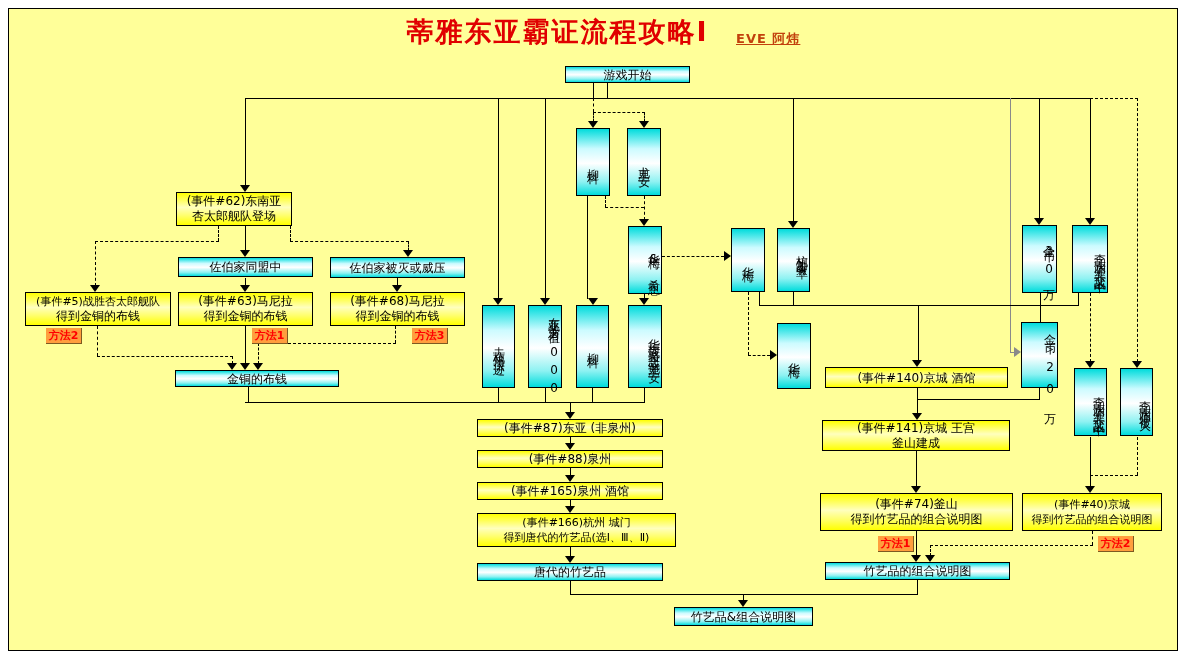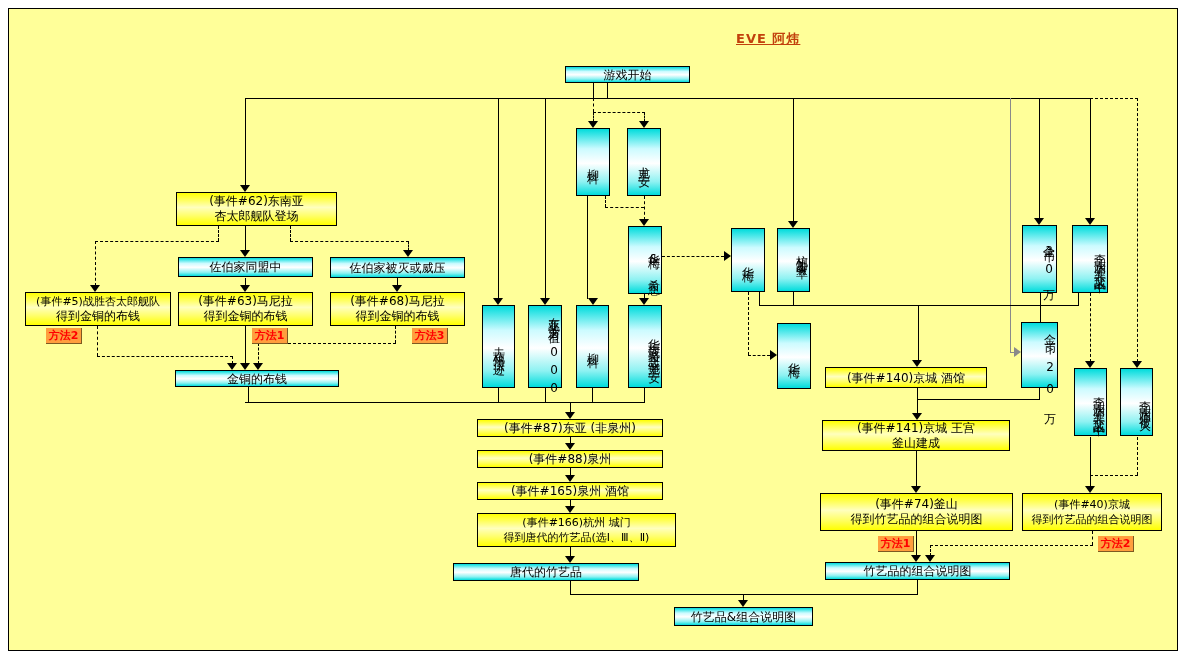--- a/index.html
+++ b/index.html
@@ -23,27 +23,28 @@
           color:#ff0000;font-size:11px;font-weight:bold;text-align:center;line-height:15px;
           box-sizing:border-box;z-index:2;}
   .seg{position:absolute;z-index:1;}
   .arr{position:absolute;width:0;height:0;z-index:3;}
 </style>
 </head>
 <body>
 
 <div id="canvas">
   <div id="frame"></div>
+  <div class="title">蒂雅东亚霸证流程攻略Ⅰ</div>
   <div class="author">EVE 阿炜</div>
 
   <div class="node cy" style="left:565px;top:66px;width:125px;height:17px">
       <span>游戏开始</span>
     </div>
 
-  <div class="node yl two" style="left:176px;top:192px;width:161px;height:34px">
+  <div class="node yl two" style="left:176px;top:192px;width:116px;height:34px">
       <span>(事件#62)东南亚</span>
       <span>杏太郎舰队登场</span>
     </div>
   <div class="node cy" style="left:178px;top:257px;width:135px;height:20px">
       <span>佐伯家同盟中</span>
     </div>
   <div class="node cy" style="left:330px;top:257px;width:135px;height:21px">
       <span>佐伯家被灭或威压</span>
     </div>
   <div class="node yl two" style="left:25px;top:292px;width:146px;height:34px">
@@ -76,21 +77,21 @@
   <div class="node cy vy" style="left:731px;top:228px;width:34px;height:64px;line-height:32px">华梅</div>
   <div class="node cy vy" style="left:777px;top:228px;width:33px;height:64px;letter-spacing:3px">杭州占有率1</div>
   <div class="node cy vy" style="left:777px;top:323px;width:34px;height:66px;line-height:32px">华梅</div>
 
   <div class="node cy vy" style="left:1022px;top:225px;width:35px;height:68px">金币30万</div>
   <div class="node cy vy" style="left:1072px;top:225px;width:36px;height:68px">李朝水师非交战中</div>
   <div class="node cy vy" style="left:1021px;top:322px;width:37px;height:66px;letter-spacing:8px">金币＞20万</div>
   <div class="node cy vy" style="left:1074px;top:368px;width:33px;height:68px">李朝水师非交战中</div>
   <div class="node cy vy" style="left:1120px;top:368px;width:33px;height:68px">李朝水师被灭</div>
 
-  <div class="node yl" style="left:825px;top:367px;width:162px;height:21px">
+  <div class="node yl" style="left:825px;top:367px;width:183px;height:21px">
       <span>(事件#140)京城 酒馆</span>
     </div>
   <div class="node yl two" style="left:822px;top:420px;width:188px;height:31px">
       <span>(事件#141)京城 王宫</span>
       <span>釜山建成</span>
     </div>
   <div class="node yl two" style="left:820px;top:493px;width:193px;height:38px">
       <span>(事件#74)釜山</span>
       <span>得到竹艺品的组合说明图</span>
     </div>
@@ -110,21 +111,21 @@
   <div class="node yl" style="left:477px;top:450px;width:186px;height:18px">
       <span>(事件#88)泉州</span>
     </div>
   <div class="node yl" style="left:477px;top:482px;width:186px;height:18px">
       <span>(事件#165)泉州 酒馆</span>
     </div>
   <div class="node yl two sm" style="left:477px;top:513px;width:199px;height:34px">
       <span>(事件#166)杭州 城门</span>
       <span>得到唐代的竹艺品(选Ⅰ、Ⅲ、Ⅱ)</span>
     </div>
-  <div class="node cy" style="left:453px;top:563px;width:186px;height:18px">
+  <div class="node cy" style="left:477px;top:563px;width:186px;height:18px">
       <span>唐代的竹艺品</span>
     </div>
   <div class="node cy" style="left:674px;top:607px;width:139px;height:19px">
       <span>竹艺品&amp;组合说明图</span>
     </div>
 <div class="seg" style="left: 245px; top: 98px; width: 846px; height: 0px; border-top: 1px solid rgb(0, 0, 0);"></div>
     <div class="seg" style="left: 1090px; top: 98px; width: 48px; height: 0px; border-top: 1px dashed rgb(0, 0, 0);"></div>
     <div class="seg" style="left: 593px; top: 83px; height: 15px; width: 0px; border-left: 1px solid rgb(0, 0, 0);"></div>
     <div class="seg" style="left: 607px; top: 83px; height: 15px; width: 0px; border-left: 1px solid rgb(0, 0, 0);"></div>
     <div class="seg" style="left: 593px; top: 98px; height: 14px; width: 0px; border-left: 1px dashed rgb(0, 0, 0);"></div>

